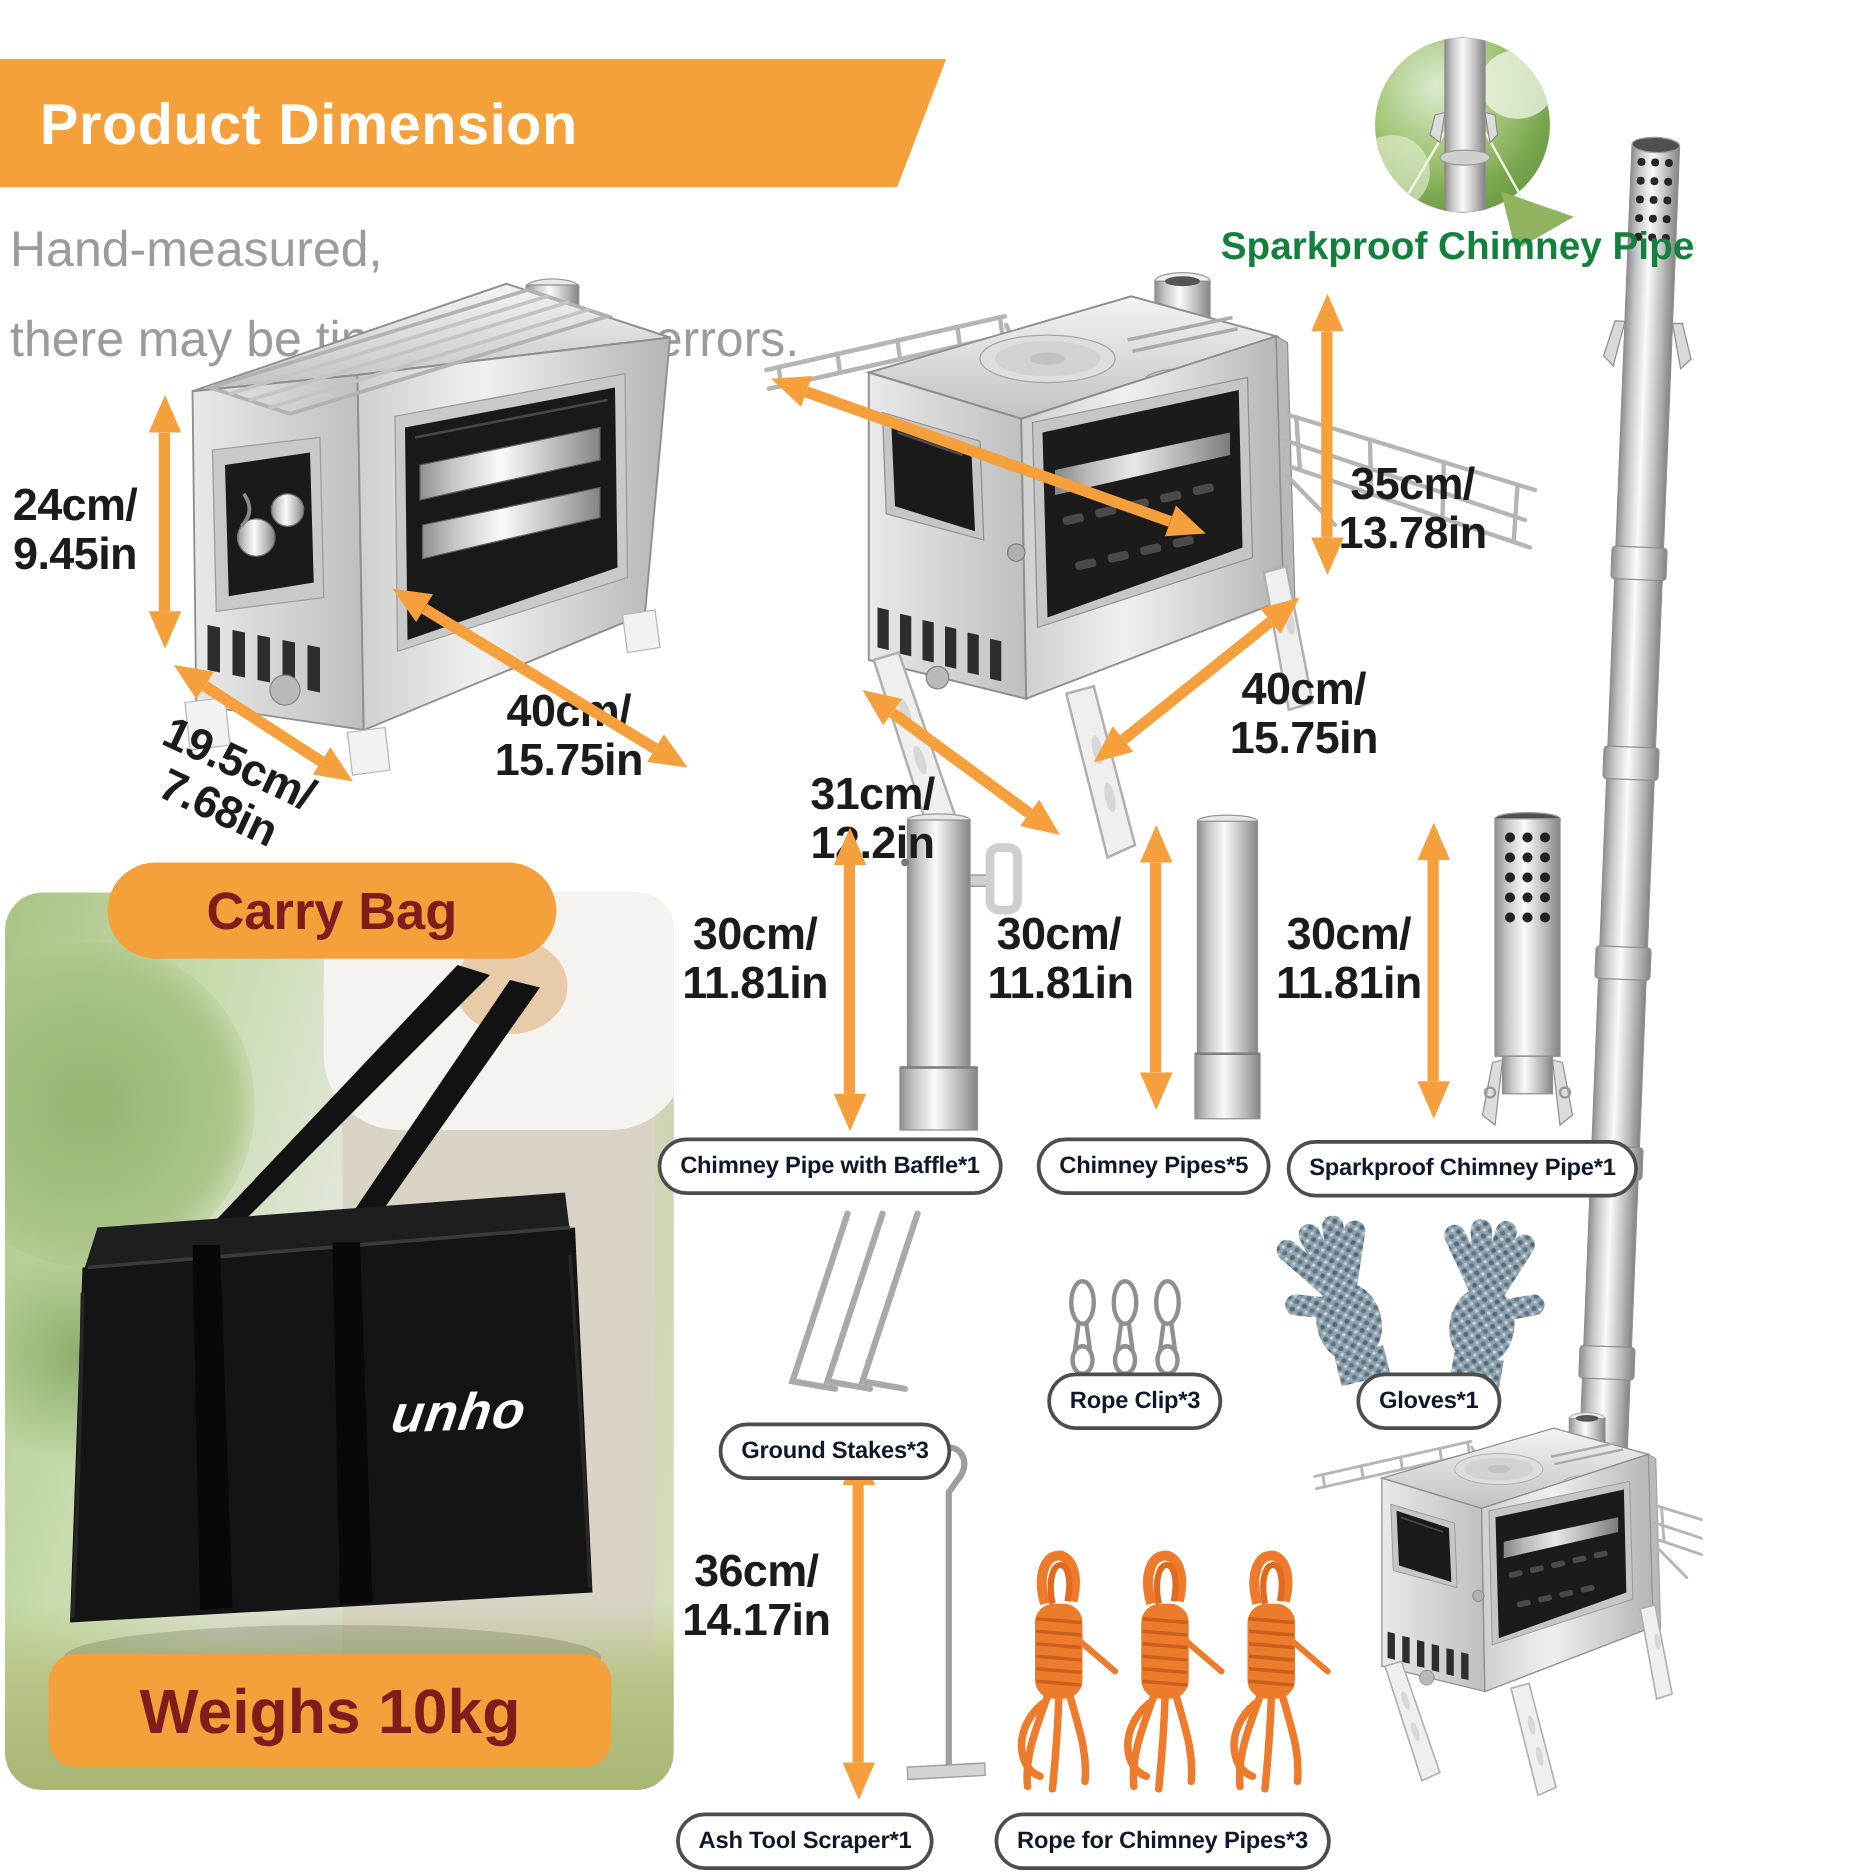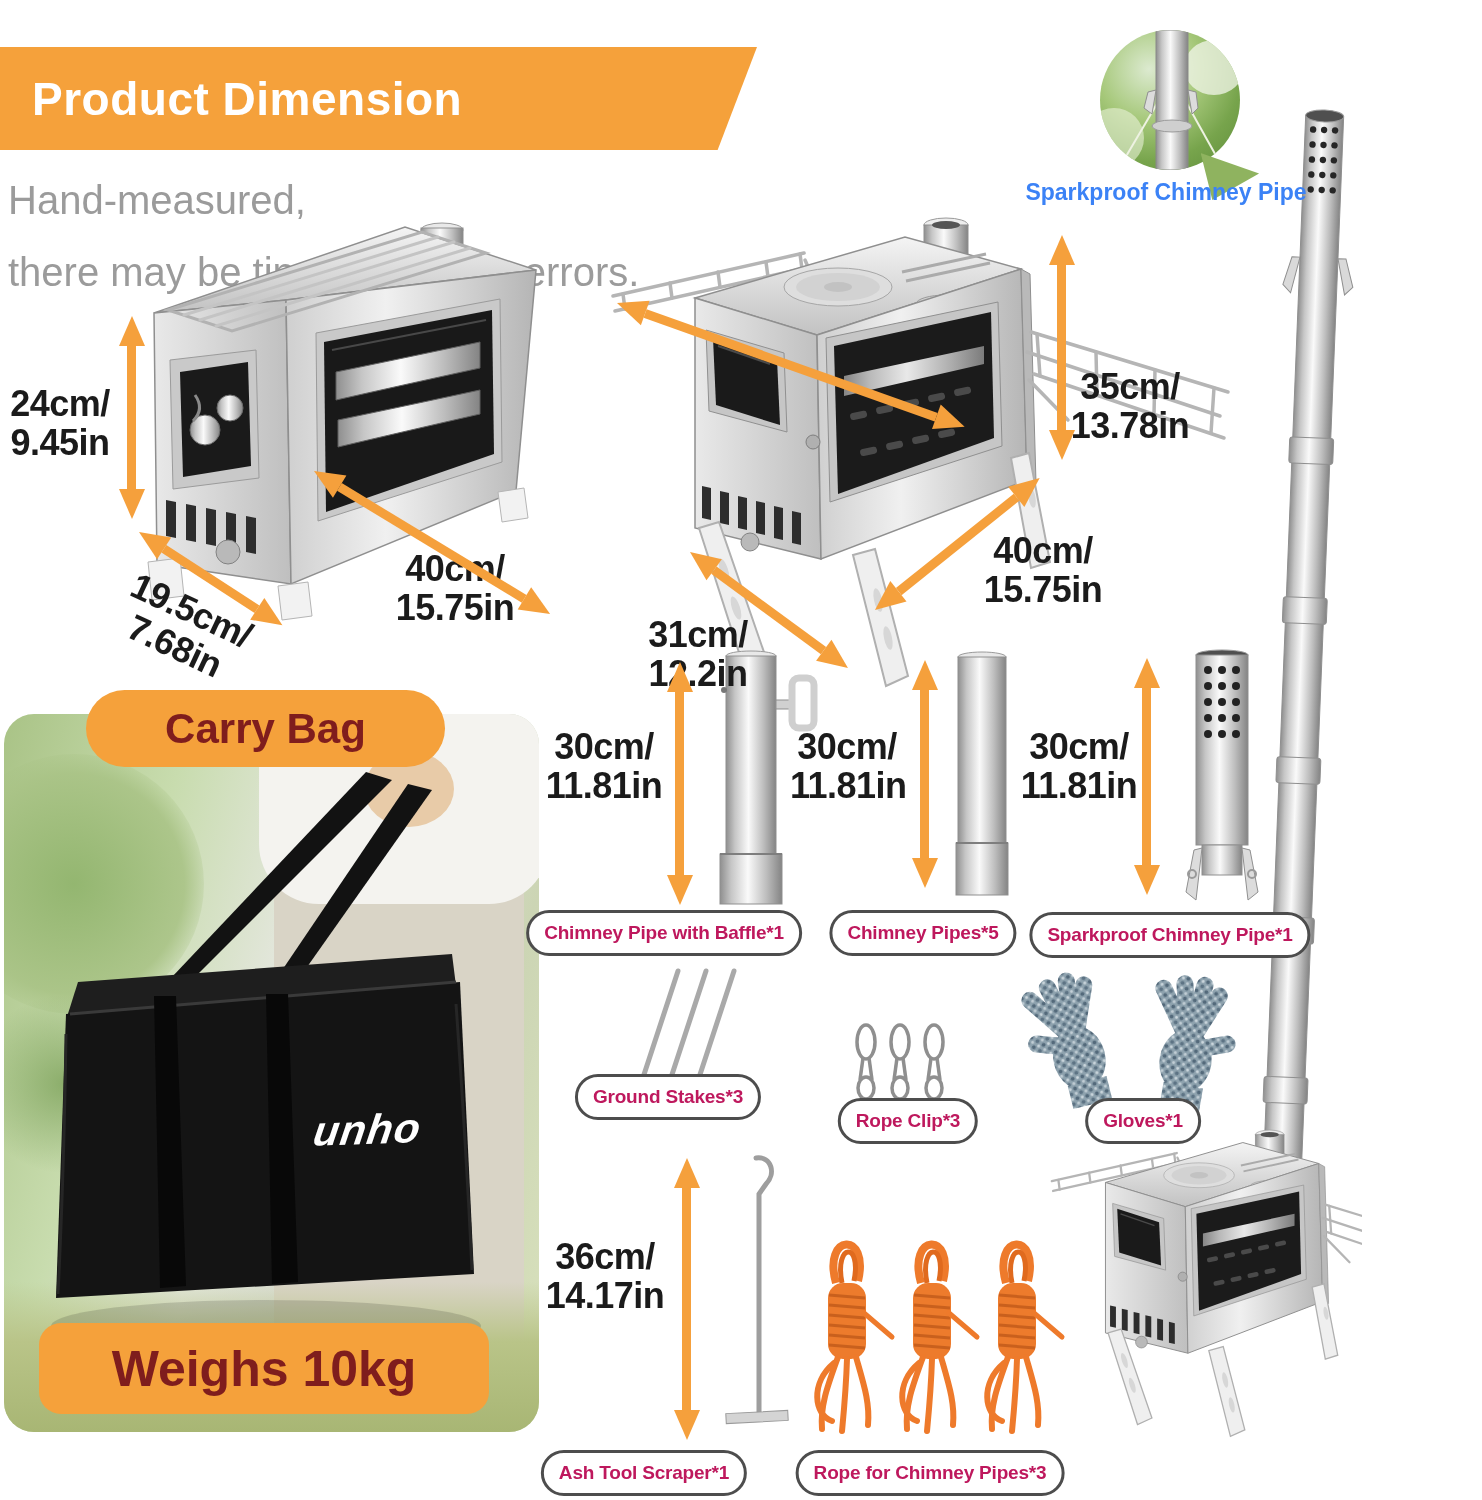--- a/index.html
+++ b/index.html
@@ -10,23 +10,23 @@
   .banner{position:absolute;left:0;top:47px;width:757px;height:103px;background:#F5A13B;
           clip-path:polygon(0 0,100% 0,94.8% 100%,0 100%);display:flex;align-items:center;}
   .banner-title{padding-left:32px;font-size:46px;font-weight:bold;color:#fff;letter-spacing:0.5px;}
   .subtitle{position:absolute;left:8px;top:164px;font-size:40px;line-height:72px;color:#9b9b9b;
             white-space:pre-line;}
   .dim{position:absolute;font-weight:bold;font-size:36px;line-height:1.07;color:#1b1b1b;
        white-space:pre-line;text-align:center;letter-spacing:-0.5px;}
   .dim-rot{position:absolute;font-weight:bold;font-size:30px;color:#1b1b1b;white-space:nowrap;
            transform:translate(-50%,-50%) rotate(90deg);letter-spacing:-0.5px;}
   .pill{position:absolute;transform:translateX(-50%);background:#fff;border:3px solid #4d4d4d;
-        border-radius:26px;padding:9px 15px;font-size:19px;font-weight:bold;color:#be185d;
+        border-radius:26px;padding:9px 15px;font-size:19px;font-weight:bold;color:#0f172a;
         white-space:nowrap;letter-spacing:-0.2px;}
-  .inset-label{position:absolute;transform:translateX(-50%);font-size:23px;font-weight:bold;color:#3b82f6;
+  .inset-label{position:absolute;transform:translateX(-50%);font-size:31px;font-weight:bold;color:#15803d;
         white-space:nowrap;}
   .opill{position:absolute;background:#F5A13B;color:#7f1d1d;font-weight:bold;display:flex;
          align-items:center;justify-content:center;}
   
   .arr{position:absolute;display:flex;align-items:center;height:32px;transform-origin:0 50%;
        --oc:#F5A03C;pointer-events:none;}
   .arr .h1{width:0;height:0;border-top:13px solid transparent;border-bottom:13px solid transparent;
            border-right:30px solid var(--oc);}
   .arr .sh{flex:1;height:9px;background:var(--oc);}
   .arr .h2{width:0;height:0;border-top:13px solid transparent;border-bottom:13px solid transparent;
@@ -475,20 +475,20 @@
     </div>
   <div class="arr" style="left:687px;top:1142px;width:282px;transform:rotate(90deg)">
       <div class="h1"></div>
       <div class="sh"></div>
       <div class="h2"></div>
     </div>
 
   <div class="pill" style="left:664px;top:910px">Chimney Pipe with Baffle*1</div>
   <div class="pill" style="left:923px;top:910px">Chimney Pipes*5</div>
   <div class="pill" style="left:1170px;top:912px">Sparkproof Chimney Pipe*1</div>
-  <div class="pill" style="left:668px;top:1074px">Ground Stakes*3</div>
+  <div class="pill" style="left:668px;top:1138px">Ground Stakes*3</div>
   <div class="pill" style="left:908px;top:1098px">Rope Clip*3</div>
   <div class="pill" style="left:1143px;top:1098px">Gloves*1</div>
   <div class="pill" style="left:644px;top:1450px">Ash Tool Scraper*1</div>
   <div class="pill" style="left:930px;top:1450px">Rope for Chimney Pipes*3</div>
 
   <div class="vline" style="left:1474px;top:14px;width:4px;height:1318px"></div>
 </div>
 
 </body></html>

